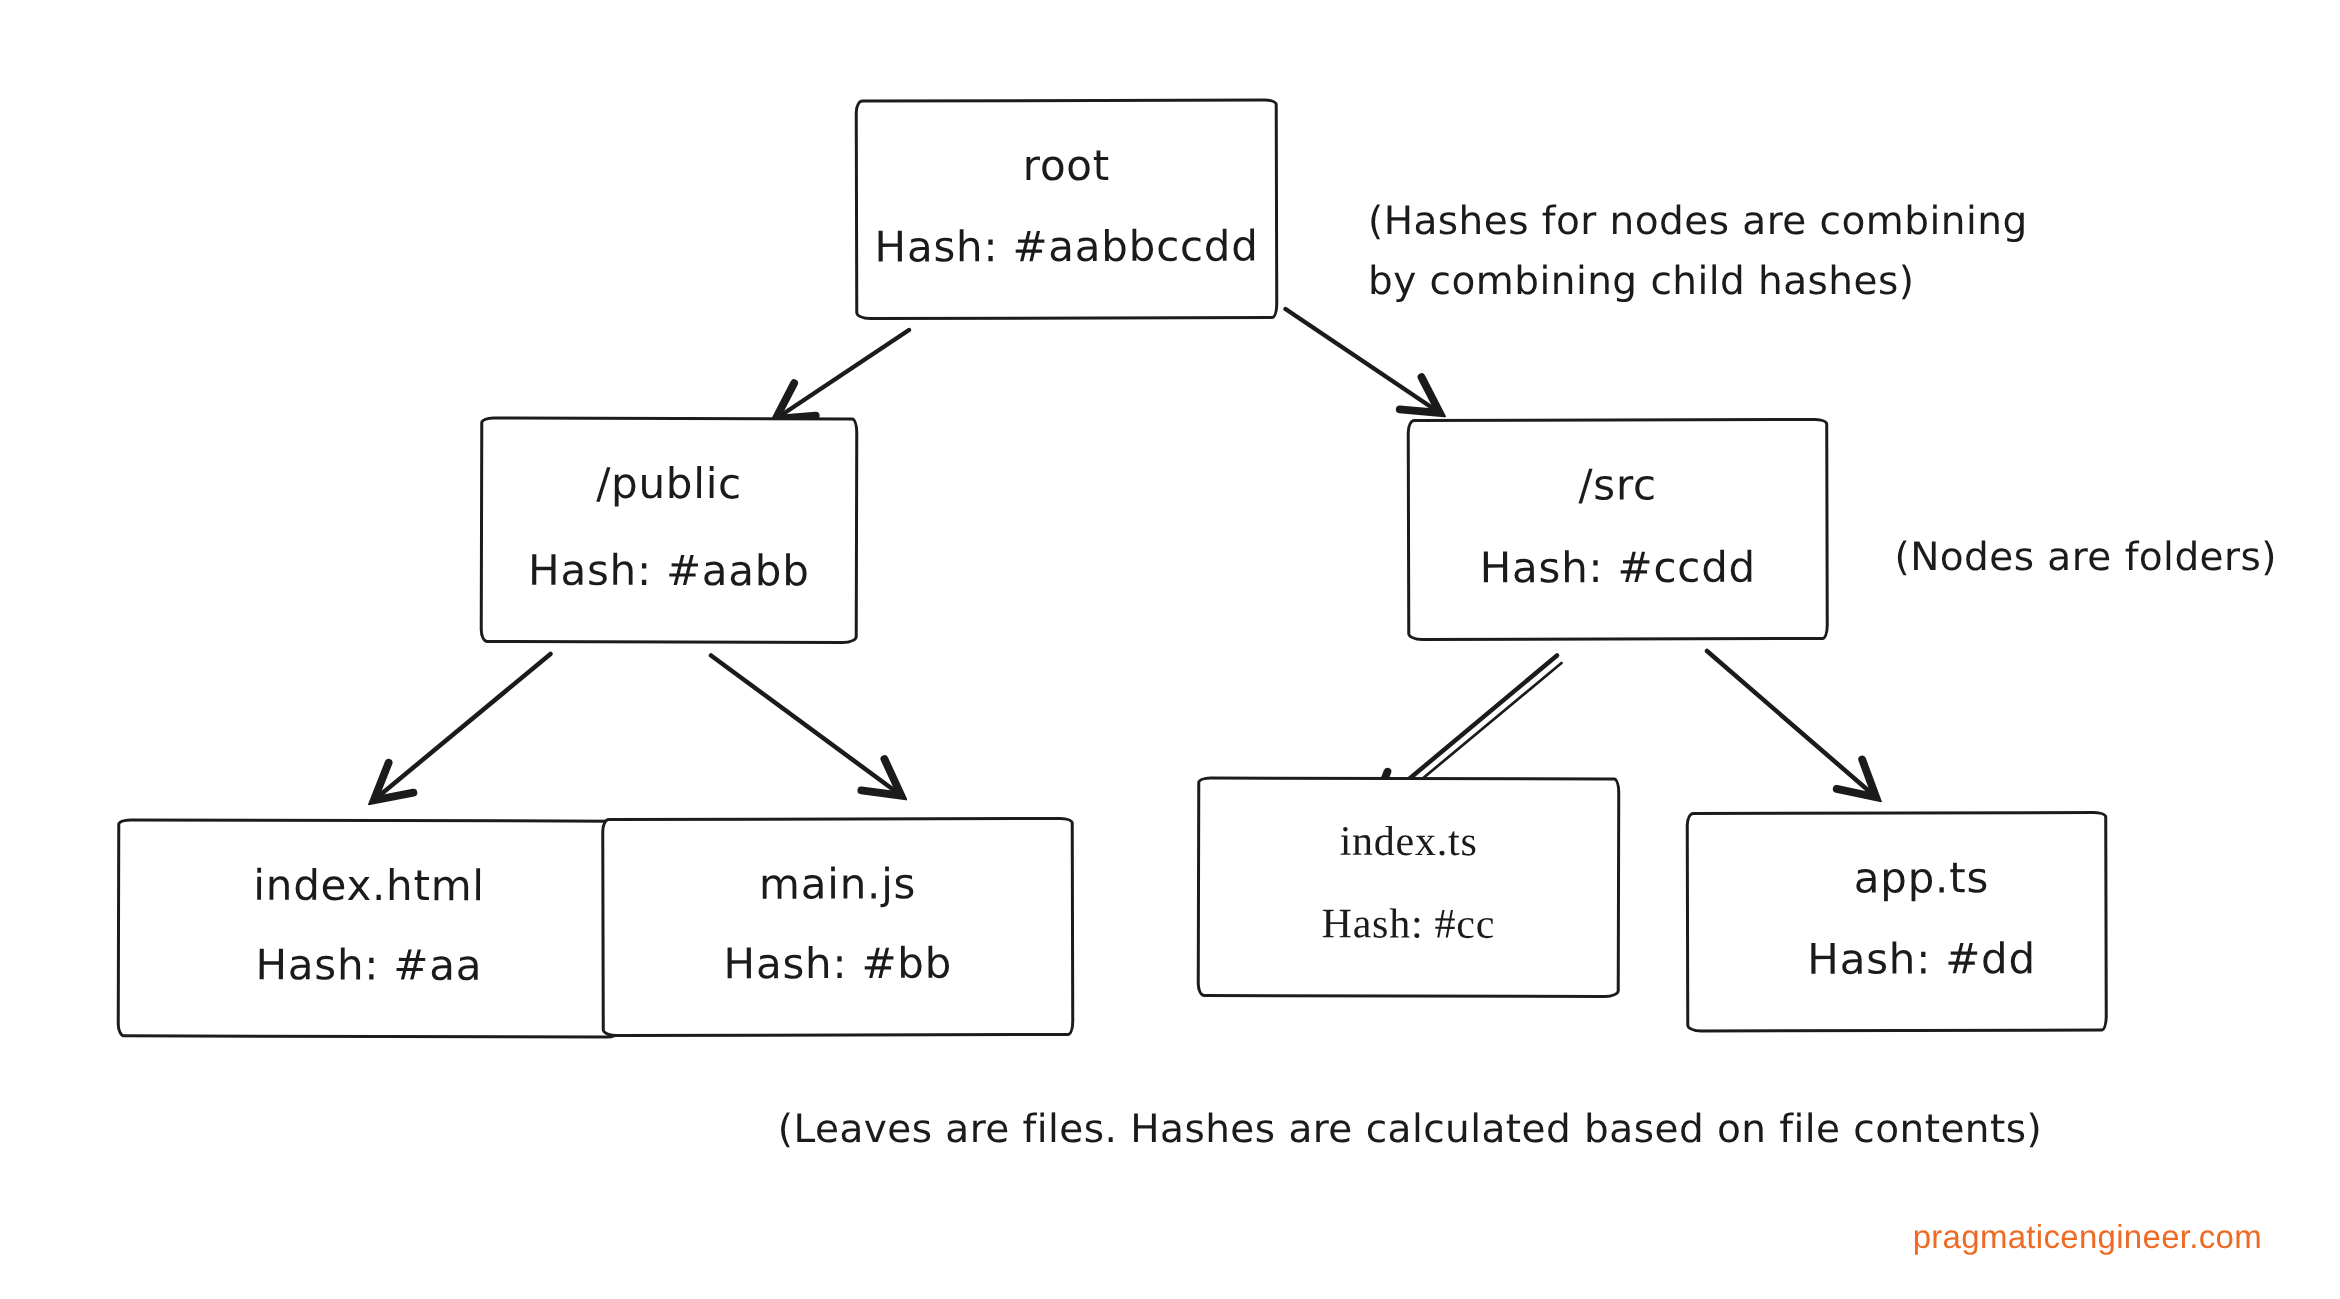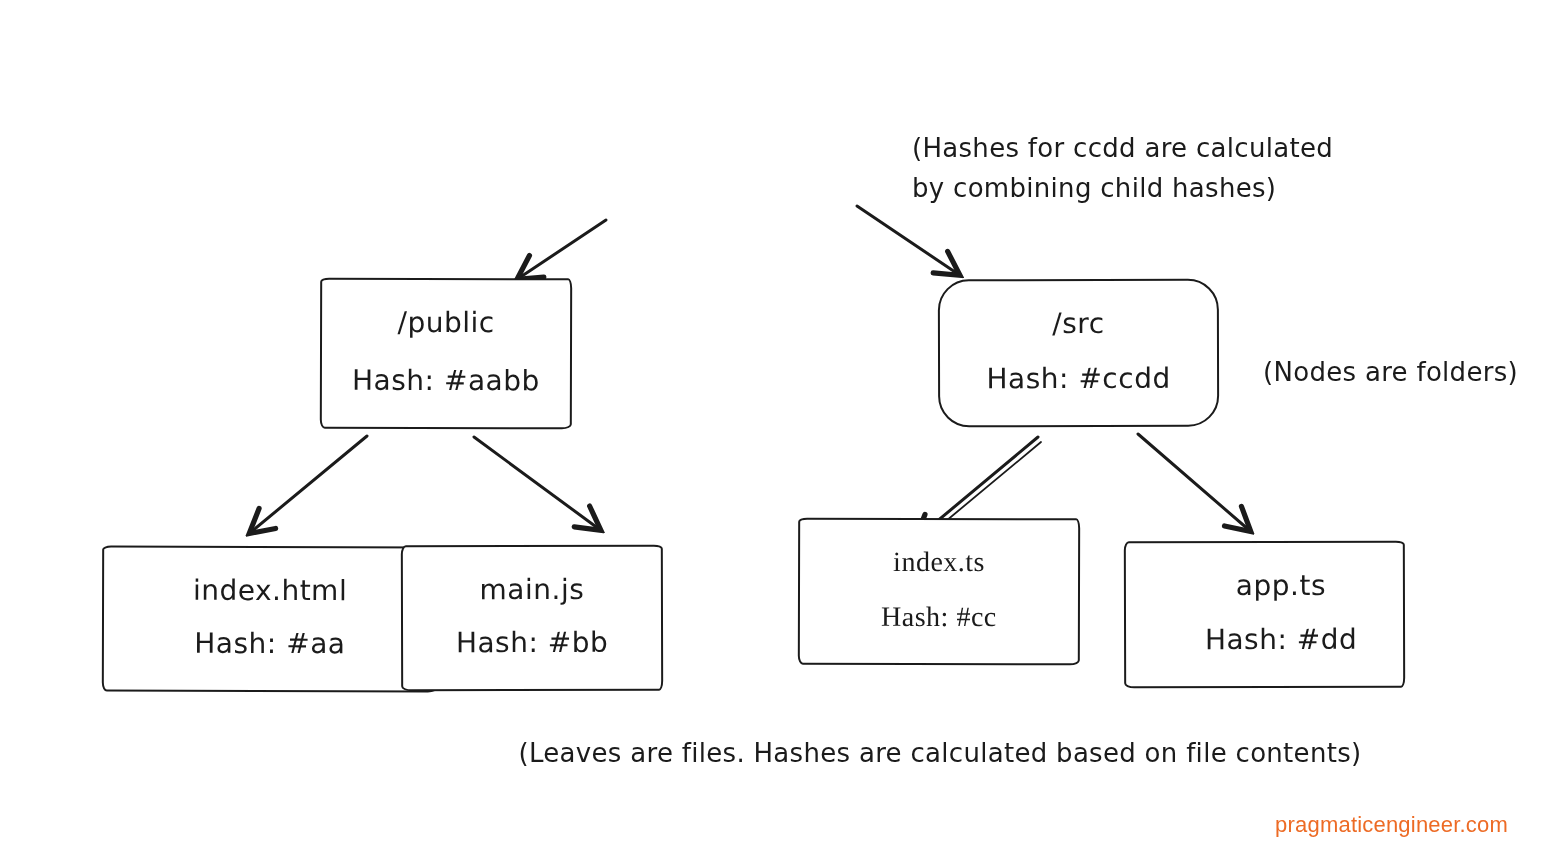--- a/index.html
+++ b/index.html
@@ -88,53 +88,57 @@
       <line x1="606" y1="220" x2="519" y2="278" marker-end="url(#ah)"></line>
       <line x1="857" y1="206" x2="958" y2="274" marker-end="url(#ah)"></line>
       <line x1="367" y1="436" x2="251" y2="532" marker-end="url(#ah)"></line>
       <line x1="474" y1="437" x2="599" y2="529" marker-end="url(#ah)"></line>
       <line x1="1038" y1="437" x2="917" y2="538" marker-end="url(#ah)"></line>
       <line x1="1041" y1="442" x2="928" y2="536" stroke-width="1.8"></line>
       <line x1="1138" y1="434" x2="1249" y2="530" marker-end="url(#ah)"></line>
     </g>
   </svg>
 
+  <div class="node r1" style="left:570px; top:66px; width:282px; height:147px;">
+    <div class="node-label">root</div>
+    <div class="node-hash">Hash: #aabbccdd</div>
+  </div>
 
   <div class="node r2" style="left:320px; top:278px; width:252px; height:151px;">
     <div class="node-label">/public</div>
     <div class="node-hash">Hash: #aabb</div>
   </div>
 
-  <div class="node r1" style="left:938px; top:279px; width:281px; height:148px;border-radius:31px;">
+  <div class="node r1" style="left:938px; top:279px; width:281px; height:148px;">
     <div class="node-label">/src</div>
     <div class="node-hash">Hash: #ccdd</div>
   </div>
 
-  <div class="node r2" style="left:78px; top:546px; width:336px; height:146px;margin-left:24px;">
+  <div class="node r2" style="left:78px; top:546px; width:336px; height:146px;">
     <div class="node-label">index.html</div>
     <div class="node-hash">Hash: #aa</div>
   </div>
 
-  <div class="node r1" style="left:401px; top:545px; width:262px; height:146px;">
+  <div class="node r1" style="left:401px; top:545px; width:315px; height:146px;">
     <div class="node-label">main.js</div>
     <div class="node-hash">Hash: #bb</div>
   </div>
 
   <div class="node r2" style="left:798px; top:518px; width:282px; height:147px;font-family:Liberation Serif, serif;">
     <div class="node-label">index.ts</div>
     <div class="node-hash">Hash: #cc</div>
   </div>
 
   <div class="node r1" style="left:1124px; top:541px; width:281px; height:147px;padding-left:43px;">
     <div class="node-label">app.ts</div>
     <div class="node-hash">Hash: #dd</div>
   </div>
 
   <div class="note" style="left:912px; top:128px;">
-    <div>(Hashes for ccdd are calculated</div>
+    <div>(Hashes for nodes are combining</div>
     <div>by combining child hashes)</div>
   </div>
 
   <div class="note" style="left:1263px; top:352px;">(Nodes are folders)</div>
 
   <div class="leaves-note">(Leaves are files. Hashes are calculated  based on file contents)</div>
 
   <div class="watermark" id="watermark" style="color: rgb(237, 107, 37); margin-left: 28px;">pragmaticengineer.com</div>
 
 </div>

